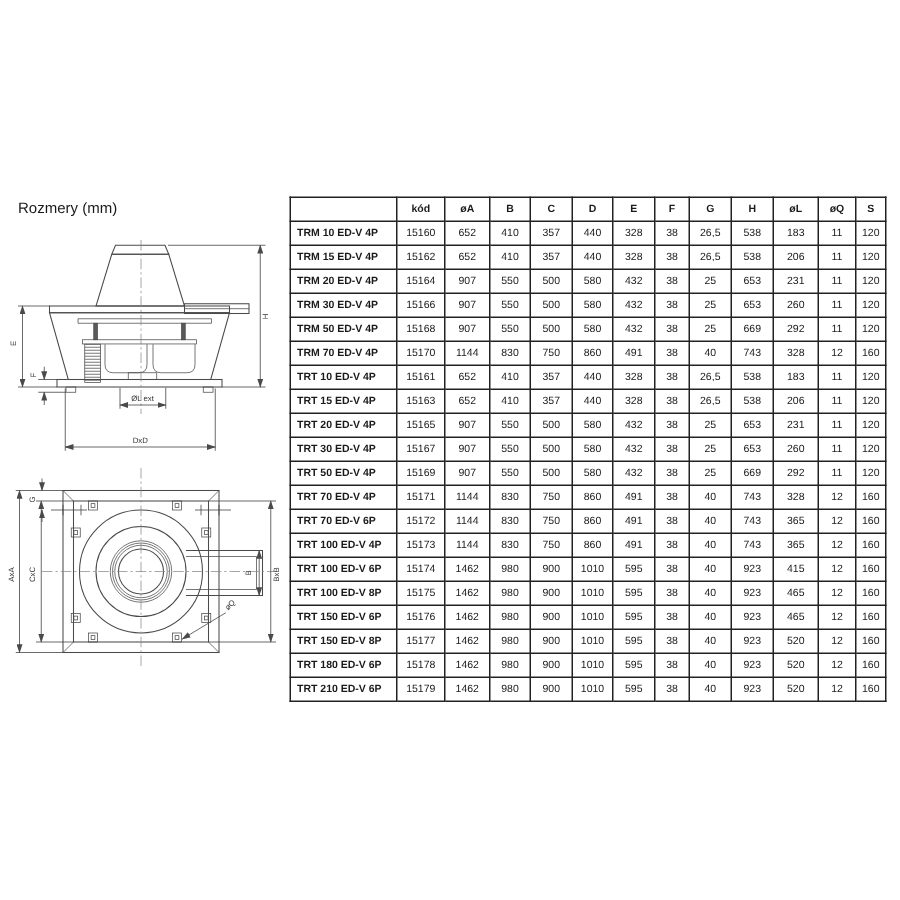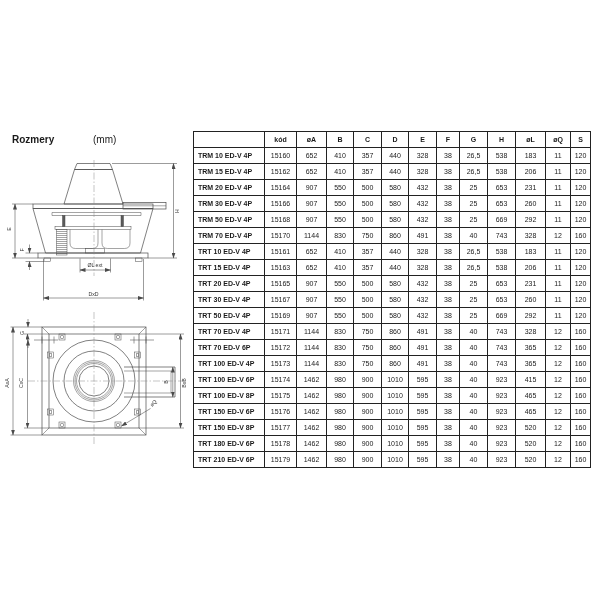--- a/index.html
+++ b/index.html
@@ -1,21 +1,21 @@
 <!DOCTYPE html>
 <html><head>
 <meta charset="utf-8">
 <style>
   html,body{margin:0;padding:0;background:#fff;}
   #page{position:relative;width:600px;height:600px;background:#ffffff;overflow:hidden;
         font-family:"Liberation Sans",sans-serif;color:#1a1a1a;}
   
   #title{position:absolute;left:12px;top:134px;font-size:10px;white-space:nowrap;}
-  #title .t-main{font-weight:bold;}
-  #title .t-unit{font-weight:normal;margin-left:36px;}
+  #title .t-main{font-weight:normal;}
+  #title .t-unit{font-weight:normal;}
   
   .drawing{position:absolute;left:0;}
   svg text{font-family:"Liberation Sans",sans-serif;font-size:5.2px;fill:#333;}
   .ln{stroke:#4a4a4a;stroke-width:0.7;fill:none;}
   .thin{stroke:#4a4a4a;stroke-width:0.5;fill:none;}
   .dim{stroke:#4a4a4a;stroke-width:0.55;fill:none;}
   .cl{stroke:#8a8a8a;stroke-width:0.5;fill:none;stroke-dasharray:7 2 1.5 2;}
   .dark{fill:#5a5a5a;stroke:#4a4a4a;stroke-width:0.5;}
   
   #dims-table{position:absolute;left:193px;top:131px;width:397px;border-collapse:collapse;

